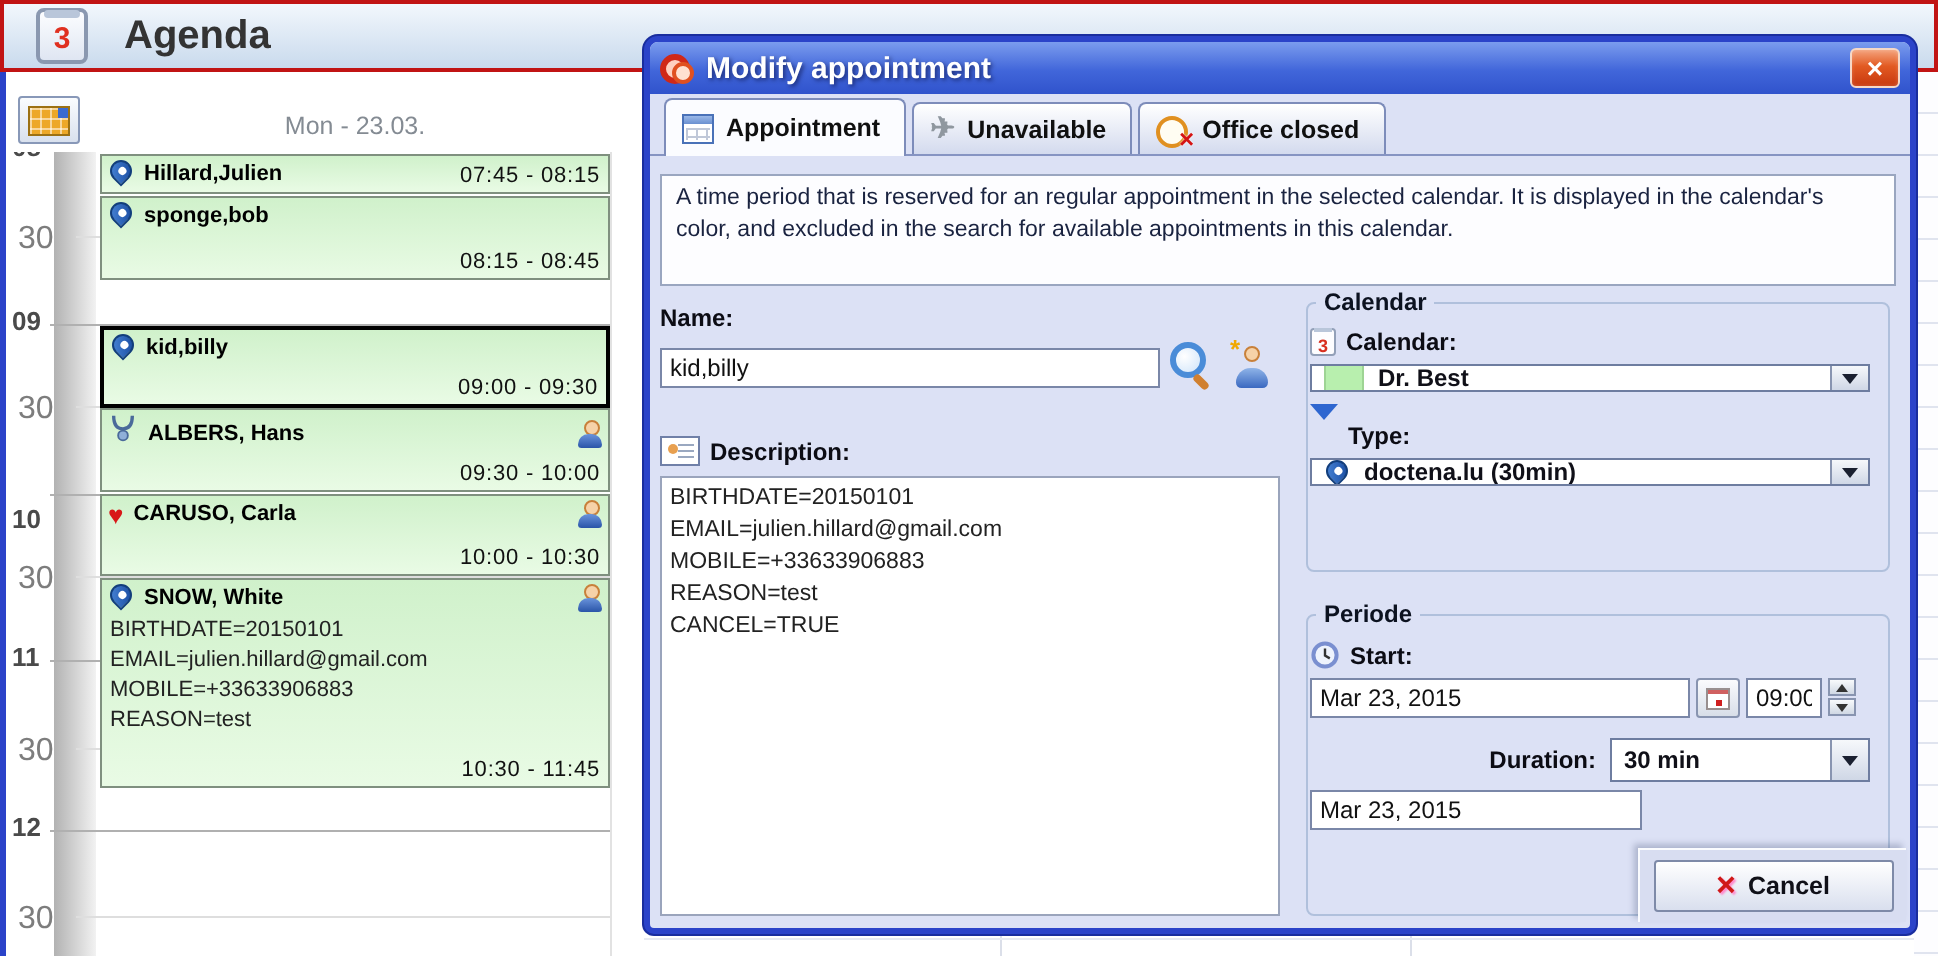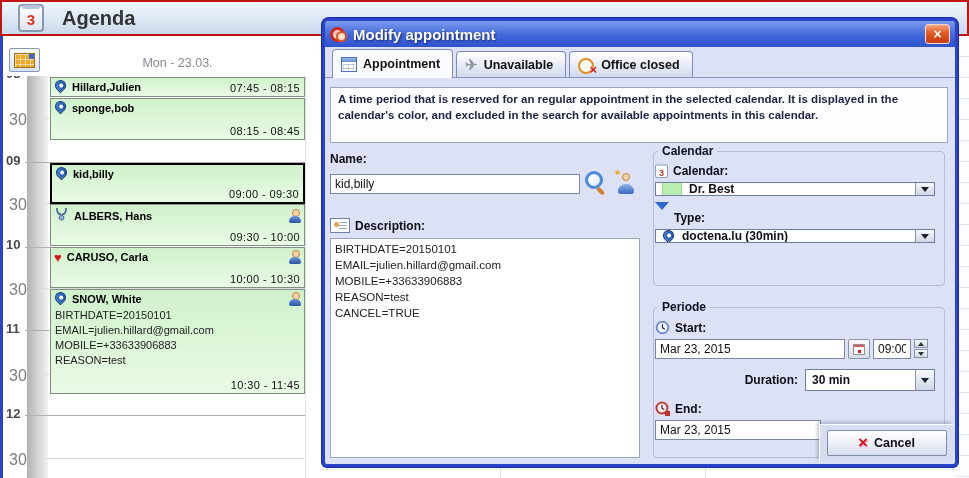--- a/index.html
+++ b/index.html
@@ -111,21 +111,21 @@
   .plane { font-size:15px; color:#8f979f; line-height:15px; }
   .alarm { position:relative; width:17px; height:16px; }
   .alarm::before { content:""; position:absolute; top:1px; left:0; width:12px; height:12px;
     border:2px solid #e09020; border-radius:50%; background:#fffdf2; }
   .alarm .x { position:absolute; right:-2px; bottom:-3px; color:#d41414; font-weight:bold;
     font-size:13px; line-height:13px; text-shadow:0 0 1px #fff; }
 
   .content { position:absolute; left:0; right:0; top:57px; bottom:0; }
 
   .info-box { position:absolute; left:5px; top:9px; width:618px; height:56px; background:#fdfdff;
-    border:1px solid #9aa6c0; padding:3px 7px; font-weight:bold; font-size:11.5px; color:#1a2340;
+    border:1px solid #9aa6c0; padding:3px 7px; font-weight:normal; font-size:11.5px; color:#1a2340;
     line-height:1.4; }
 
   .fld-label { position:absolute; font-weight:bold; font-size:12px; color:#0c0c14; display:flex;
     align-items:center; gap:5px; }
   input[type=text] { border:1px solid #7a87a8; background:#fff; font:12px "Liberation Sans",sans-serif;
     padding:1px 4px; color:#111; }
   .name-input { position:absolute; left:5px; top:96px; width:250px; height:20px; }
 
   .mag { position:absolute; left:258px; top:92px; width:24px; height:26px; cursor:pointer; }
   .mag::before { content:""; position:absolute; top:1px; left:2px; width:12px; height:12px;
@@ -239,21 +239,21 @@
       <div class="hline half" style="top:212px"></div>
       <div class="hline hour" style="top:254px"></div>
       <div class="hline half" style="top:298px"></div>
       <div class="hline hour" style="top:339px"></div>
       <div class="hline half" style="top:382px"></div>
 
       <div class="tlabel hour" style="top:-10px">08</div>
       <div class="tlabel half" style="top:35px">30</div>
       <div class="tlabel hour" style="top:77px">09</div>
       <div class="tlabel half" style="top:120px">30</div>
-      <div class="tlabel hour" style="top:161px">10</div>
+      <div class="tlabel hour" style="top:176px">10</div>
       <div class="tlabel half" style="top:205px">30</div>
       <div class="tlabel hour" style="top:245px">11</div>
       <div class="tlabel half" style="top:291px">30</div>
       <div class="tlabel hour" style="top:330px">12</div>
       <div class="tlabel half" style="top:375px">30</div>
 
       <div class="card" style="top:1px;height:20px">
         <div class="hdr">
           <span class="pin"></span>
           <span class="name">Hillard,Julien</span>
@@ -423,30 +423,20 @@
           <span>Duration:</span>
           <div class="combo" style="width:130px;height:22px">
             <div class="val">
                 <span>30 min</span>
               </div>
             <div class="btn">
                 <i></i>
               </div>
           </div>
         </div>
-        <div class="grp-row" style="margin-top:10px">
-          <span class="clock-ic">
-            <svg width="15" height="15" viewBox="0 0 15 15">
-              <circle cx="7" cy="7" r="5.5" fill="#fdf0f0" stroke="#c23a3a" stroke-width="2"></circle>
-              <path d="M7 3.8v3.4l2.2 1.3" stroke="#333" stroke-width="1.2" fill="none"></path>
-              <rect x="10" y="10" width="5" height="5" fill="#c23030"></rect>
-            </svg>
-          </span>
-          <span>End:</span>
-        </div>
         <div class="date-row">
           <input type="text" style="width: 166px; height: 20px;" value="Mar 23, 2015">
         </div>
       </fieldset>
     </div>
 
     <div class="cancel-panel">
       <div class="cancel-btn">
         <span class="cancel-x">×</span>
         <span>Cancel</span>

